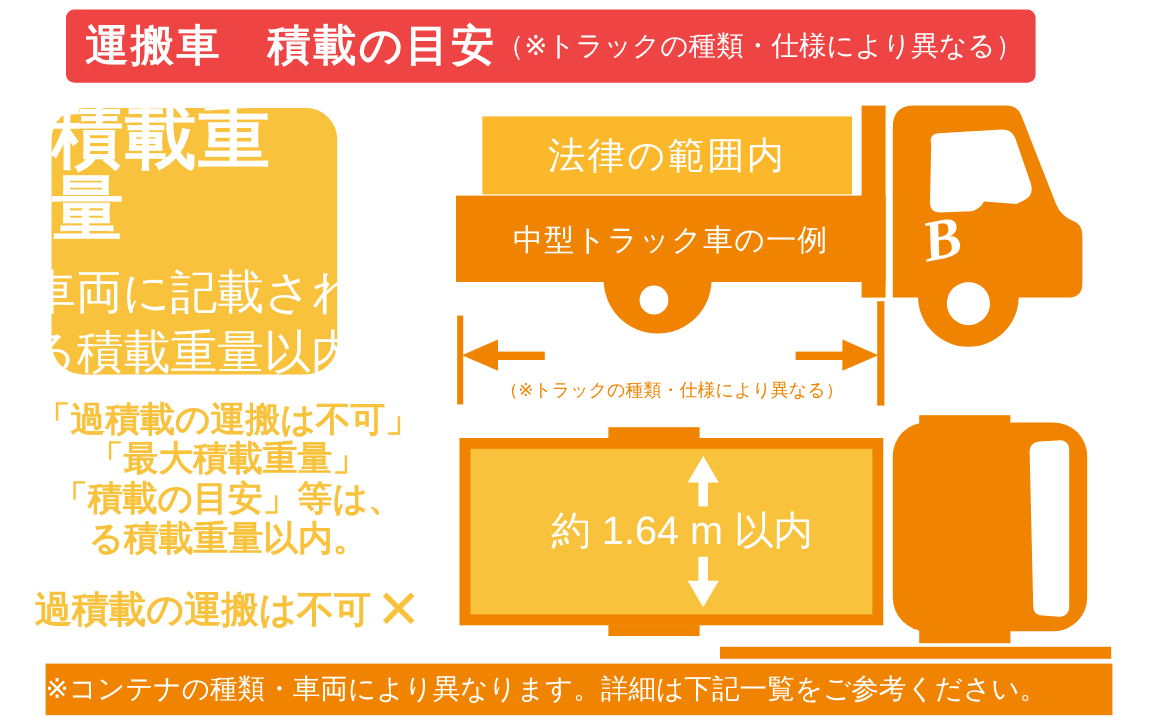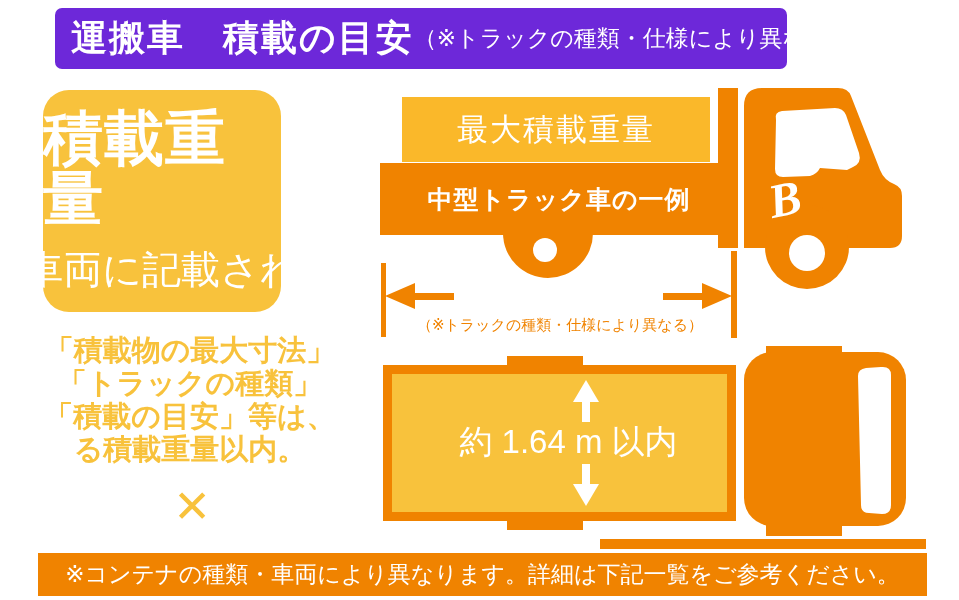--- a/index.html
+++ b/index.html
@@ -5,21 +5,21 @@
   html,body{margin:0;padding:0;background:#ffffff;}
   *{box-sizing:border-box;}
   .stage{
     position:relative;width:959px;height:600px;background:#ffffff;overflow:hidden;
     font-family:"Liberation Sans","DejaVu Sans",sans-serif;
   }
   .abs{position:absolute;}
   svg{display:block;}
   
   .header-bar{
-    left:55px;top:8px;width:732px;height:61px;background:#6d28d9;border-radius:7px;
+    left:55px;top:8px;width:808px;height:61px;background:#ef4444;border-radius:7px;
     display:flex;align-items:center;justify-content:space-between;padding:0 16px;z-index:2;
   }
   .header-title{color:#ffffff;font-size:36px;font-weight:bold;letter-spacing:2px;white-space:nowrap;}
   .header-note{color:#ffffff;font-size:23px;white-space:nowrap;}
   
   .weight-box{
     left:43px;top:90px;width:238px;height:222px;background:#F8C23C;border-radius:26px;
     display:flex;flex-direction:column;align-items:center;justify-content:center;z-index:2;
   }
   .weight-title{color:#ffffff;font-size:60px;font-weight:bold;letter-spacing:1px;line-height:1.0;margin-top:2px;}
@@ -27,21 +27,21 @@
   
   .cargo-bar{
     left:402px;top:97px;width:308px;height:65px;background:#FAB82A;
     display:flex;align-items:center;justify-content:center;z-index:2;
   }
   .cargo-label{color:#ffffff;font-size:31px;letter-spacing:2px;}
   .bed-bar{
     left:380px;top:163px;width:358px;height:72px;background:#F08300;
     display:flex;align-items:center;justify-content:center;z-index:2;
   }
-  .bed-label{color:#ffffff;font-size:25px;font-weight:bold;letter-spacing:1px;}
+  .bed-label{color:#ffffff;font-size:25px;font-weight:normal;letter-spacing:1px;}
   
   .dim-width-value{
     left:420px;top:274px;width:280px;text-align:center;color:#F08300;
     font-size:37px;font-weight:bold;white-space:nowrap;z-index:2;
   }
   .dim-width-note{
     left:400px;top:316px;width:320px;text-align:center;color:#F08300;
     font-size:15px;white-space:nowrap;z-index:2;
   }
   
@@ -58,21 +58,21 @@
   .rules-block{left:25px;top:334px;width:330px;text-align:center;z-index:2;}
   .rules-line{color:#F8C23C;font-size:29px;font-weight:bold;line-height:33px;margin:0;white-space:nowrap;}
   .overload-line{
     display:flex;align-items:center;justify-content:center;margin-top:21px;white-space:nowrap;
   }
   .overload-text{color:#F8C23C;font-size:31px;font-weight:bold;}
   .cross-mark{color:#F8C23C;font-size:45px;font-weight:bold;line-height:40px;margin-left:4px;}
   
   .footer-bar{
     left:38px;top:553px;width:889px;height:43px;background:#F08300;
-    display:flex;align-items:center;justify-content:center;z-index:2;
+    display:flex;align-items:center;justify-content:flex-start;z-index:2;
   }
   .footer-text{color:#ffffff;font-size:23px;white-space:nowrap;}
   .art-layer{left:0;top:0;z-index:1;}
 </style>
 </head>
 <body>
 
 <div class="stage">
 
   <svg class="abs art-layer" width="959" height="600" viewBox="0 0 959 600" xmlns="http://www.w3.org/2000/svg">
@@ -108,50 +108,52 @@
 
   <div class="abs header-bar">
     <span class="header-title">運搬車　積載の目安</span>
     <span class="header-note">（※トラックの種類・仕様により異なる）</span>
   </div>
 
   <div class="abs weight-box">
     <div class="weight-title">積載重量</div>
     <div class="weight-desc">
       <div>車両に記載され</div>
+      <div>る積載重量以内</div>
     </div>
   </div>
 
   <div class="abs cargo-bar">
-    <span class="cargo-label">最大積載重量</span>
+    <span class="cargo-label">法律の範囲内</span>
   </div>
   <div class="abs bed-bar">
     <span class="bed-label">中型トラック車の一例</span>
   </div>
 
   <div class="abs dim-width-note">（※トラックの種類・仕様により異なる）</div>
 
   <div class="abs container-box">
     <div class="container-inner">
       <svg width="335" height="138" viewBox="0 0 335 138" style="position:absolute;left:0;top:0;">
         <rect x="172" y="26" width="8" height="22" fill="#ffffff"></rect>
         <polygon points="176,6 163,28 189,28" fill="#ffffff"></polygon>
         <rect x="172" y="90" width="8" height="22" fill="#ffffff"></rect>
         <polygon points="176,132 163,110 189,110" fill="#ffffff"></polygon>
       </svg>
       <div class="dim-height-value">約 1.64 m 以内</div>
     </div>
   </div>
 
   <div class="abs rules-block">
-    <p class="rules-line">「積載物の最大寸法」</p>
-    <p class="rules-line">「トラックの種類」</p>
+    <p class="rules-line">「過積載の運搬は不可」</p>
+    <p class="rules-line">「最大積載重量」</p>
     <p class="rules-line">「積載の目安」等は、</p>
     <p class="rules-line">る積載重量以内。</p>
     <div class="overload-line">
+      <span class="overload-text">過積載の運搬は不可</span>
       <span class="cross-mark">✕</span>
     </div>
   </div>
 
   <div class="abs footer-bar">
     <span class="footer-text">※コンテナの種類・車両により異なります。詳細は下記一覧をご参考ください。</span>
   </div>
 
 </div>
 

